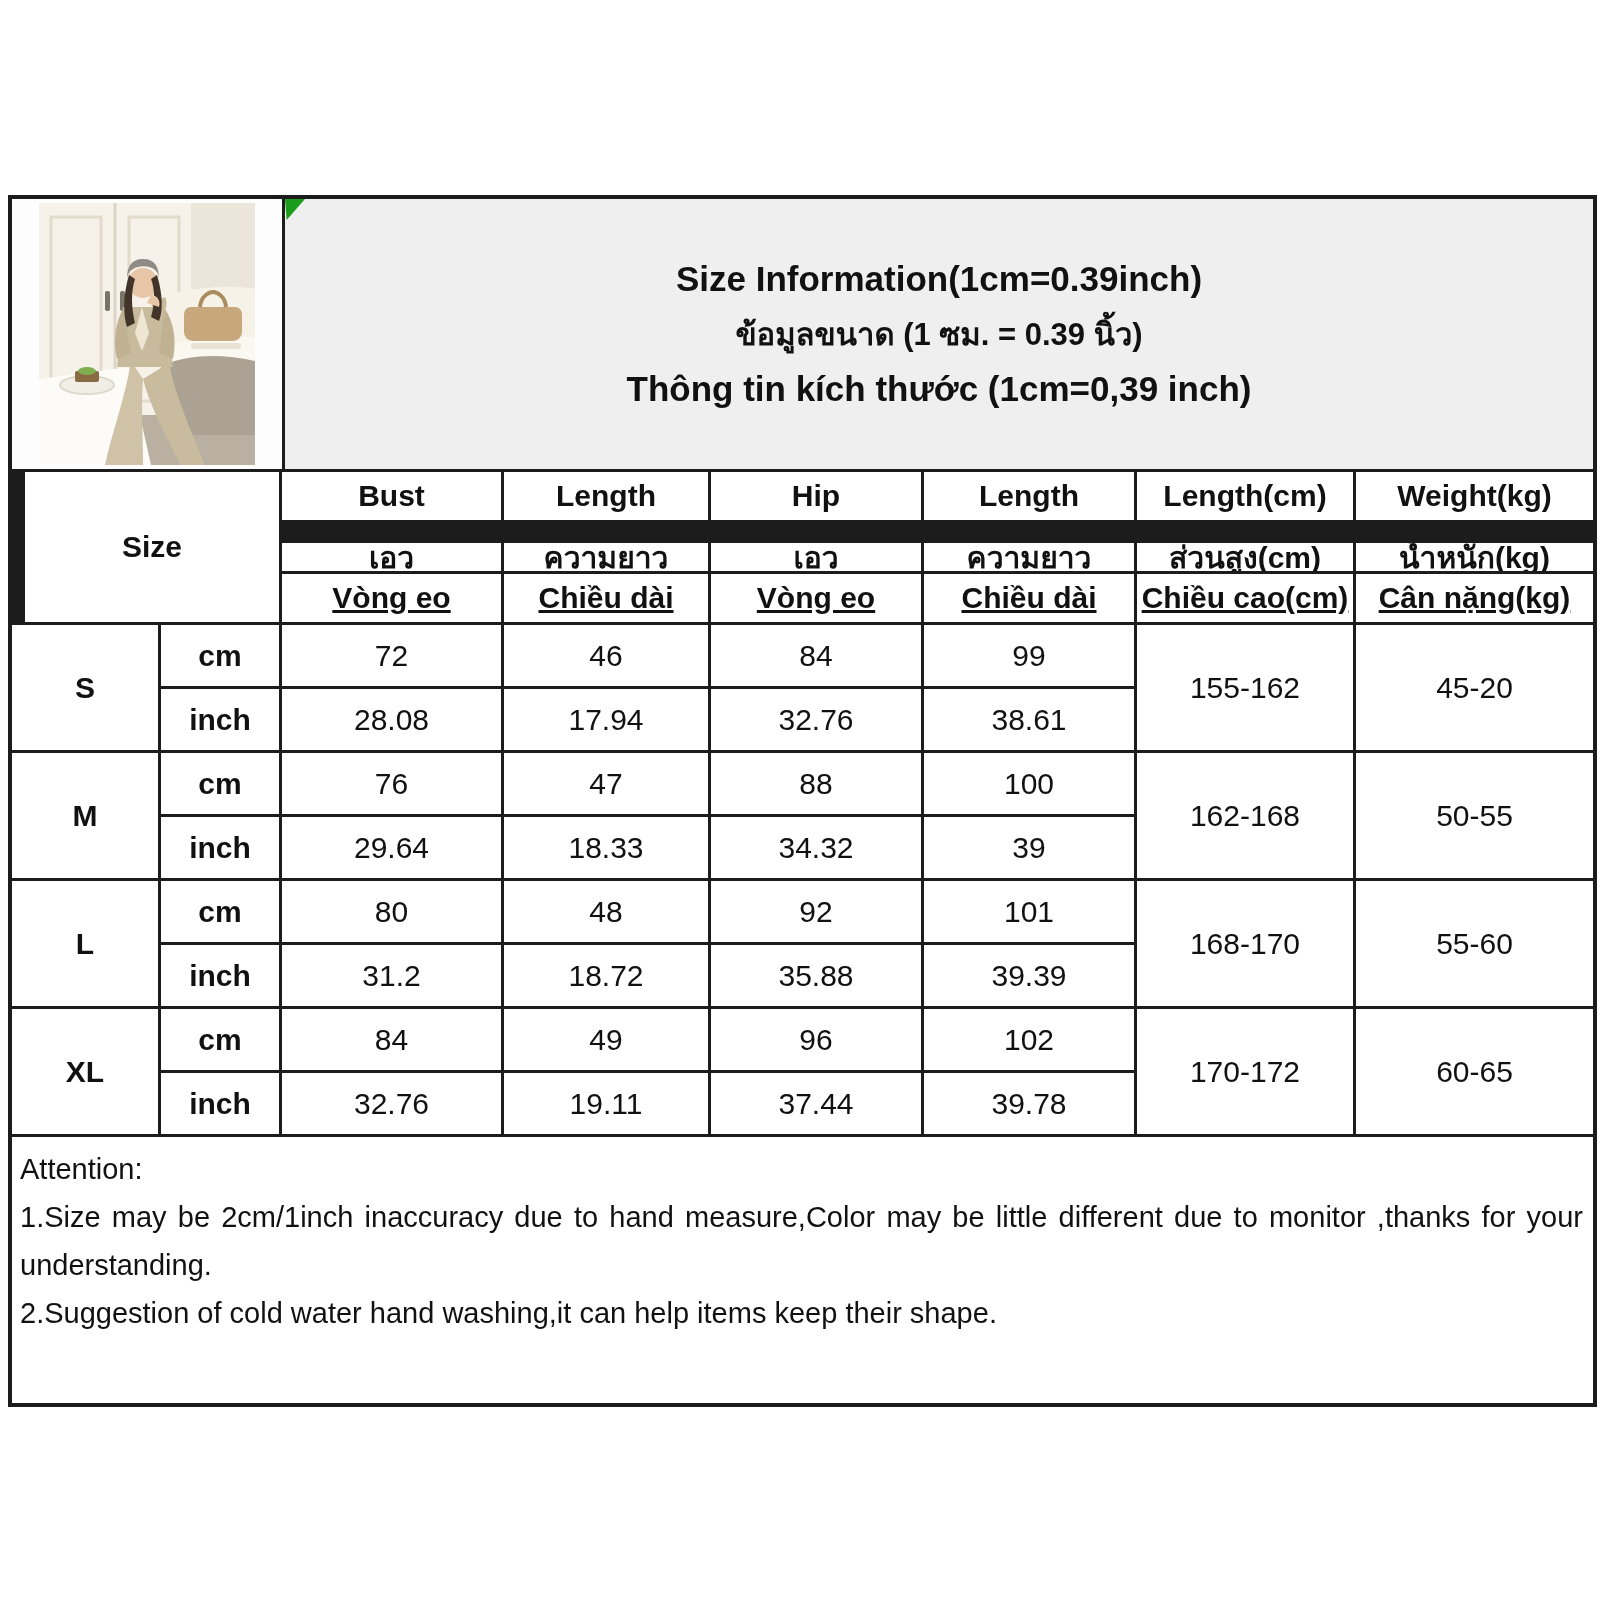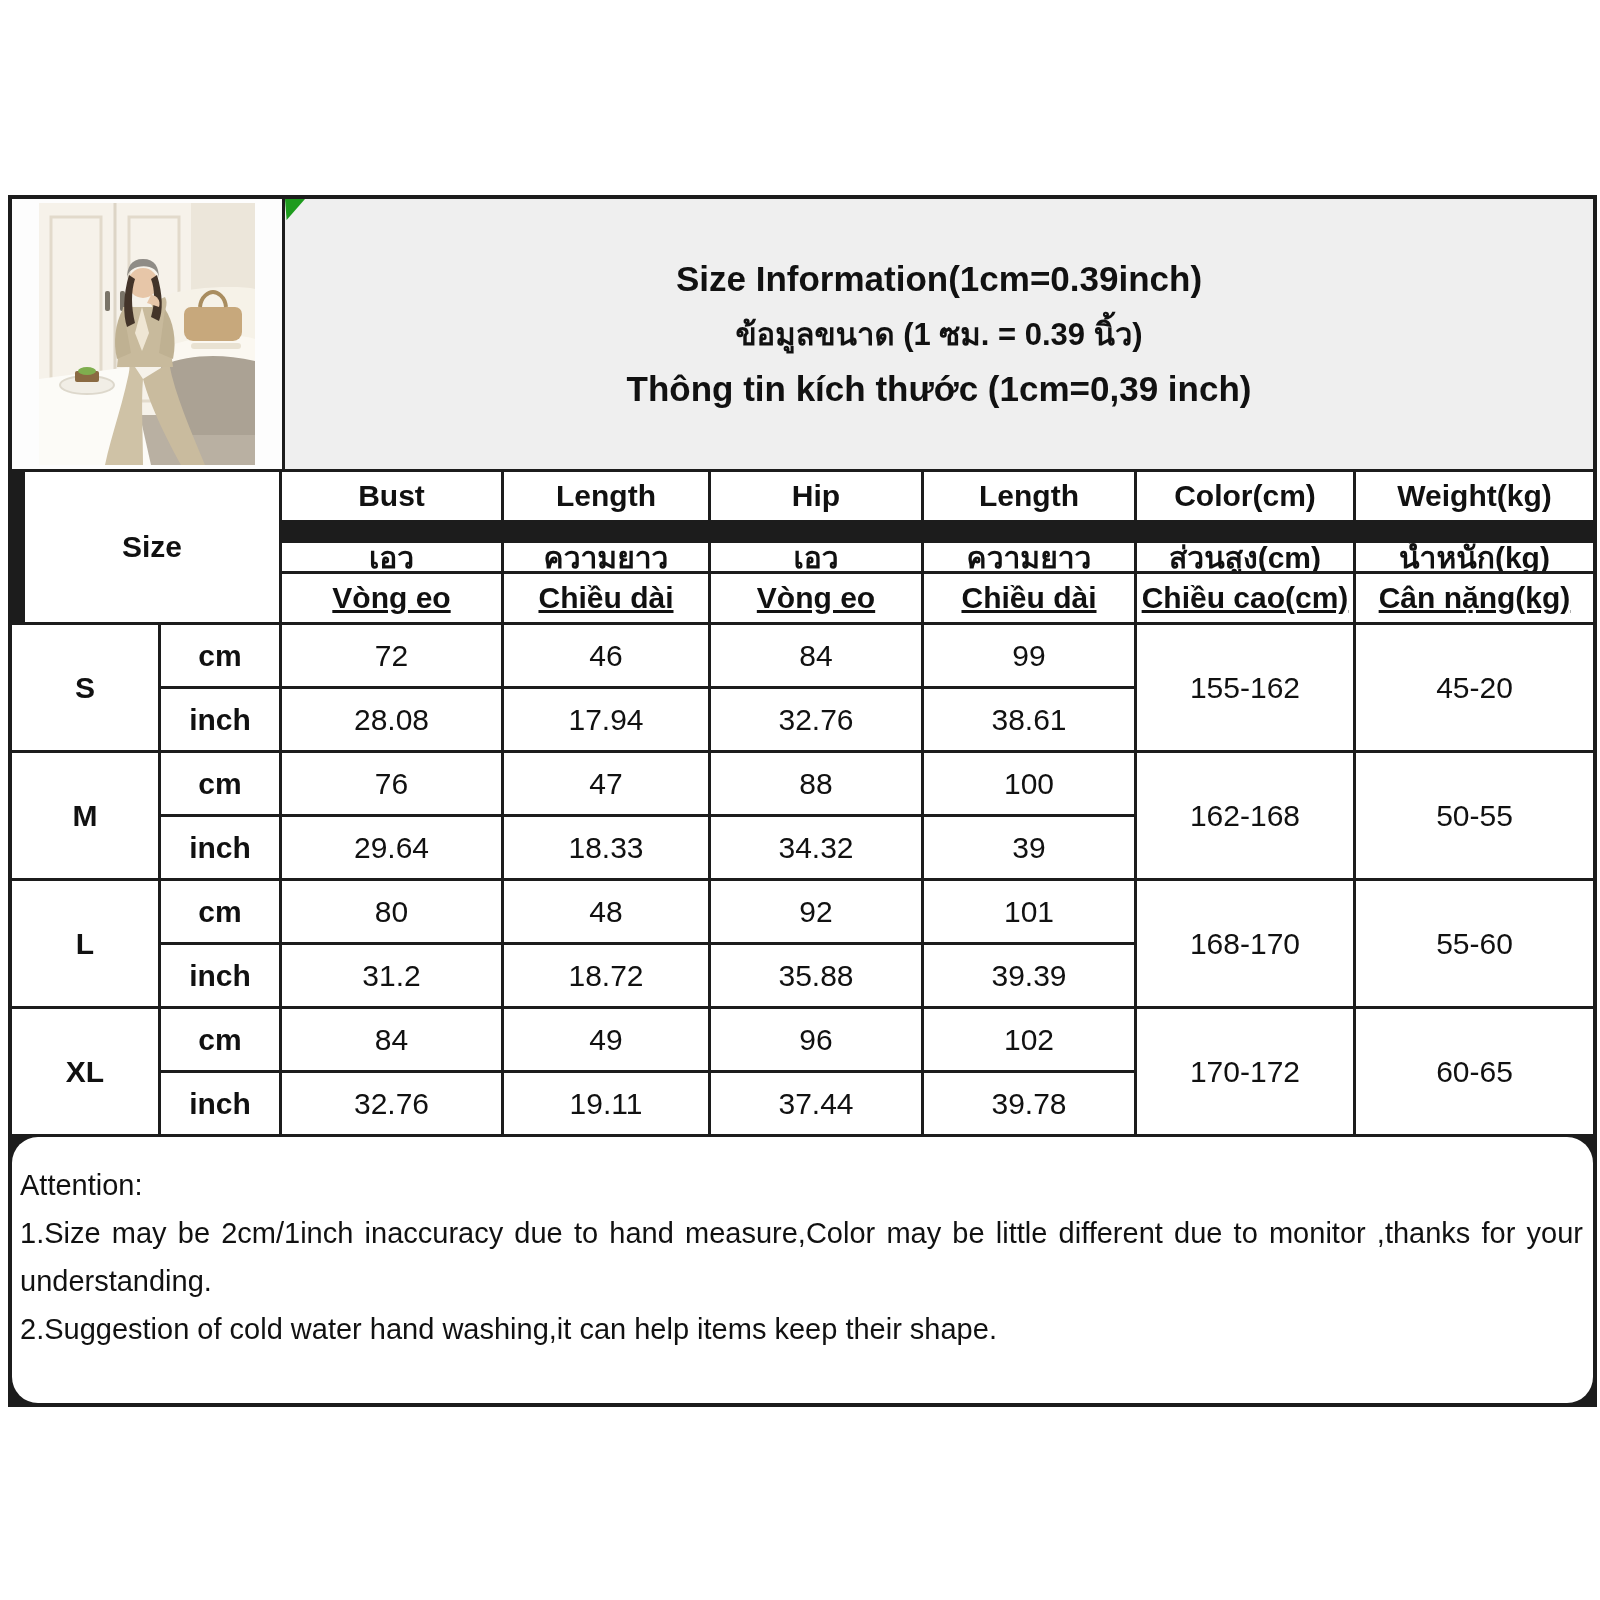--- a/index.html
+++ b/index.html
@@ -39,22 +39,22 @@
   .hdr{background:var(--hdr,#d8d8d8);font-weight:700;}
   .lt{background:var(--band,#efefef);}
   .size-root{grid-column:1 / 3;grid-row:1 / 4;font-size:56px;font-weight:700;margin-left:13px;}
   .h-en{background:var(--hdr,#d8d8d8);font-weight:700;font-size:29px;}
   .h-th{background:var(--hdr,#d8d8d8);font-weight:700;font-size:26px;margin-top:20px;}
   .h-vi{background:var(--hdr,#d8d8d8);font-weight:700;font-size:29px;text-decoration:underline;}
   .sz{background:var(--hdr,#d8d8d8);font-weight:700;font-size:31px;grid-row:span 2;}
   .unit{font-weight:700;font-size:29px;}
   .span2{grid-row:span 2;}
   
-  .attention{background:#ffffff;flex:1;padding:24px 10px 0 8px;box-sizing:border-box;
-    font-size:29px;line-height:48px;border-radius:26px;}
+  .attention{background:#ffffff;flex:1;padding:8px 10px 0 8px;box-sizing:border-box;
+    font-size:29px;line-height:48px;}
   .attention .just{text-align:justify;text-justify:inter-word;}
   
   .photo-cell svg{display:block;}
 </style>
 </head>
 <body>
 
 <div class="sheet">
 
   <div class="top-band">
@@ -107,21 +107,21 @@
     </div>
   </div>
 
   <div class="grid">
 
     <div class="size-root hdr">Size</div>
     <div class="h-en">Bust</div>
     <div class="h-en">Length</div>
     <div class="h-en">Hip</div>
     <div class="h-en">Length</div>
-    <div class="h-en">Color(cm)</div>
+    <div class="h-en">Length(cm)</div>
     <div class="h-en">Weight(kg)</div>
 
     <div class="h-th">เอว</div>
     <div class="h-th">ความยาว</div>
     <div class="h-th">เอว</div>
     <div class="h-th">ความยาว</div>
     <div class="h-th">ส่วนสูง(cm)</div>
     <div class="h-th">น้ำหนัก(kg)</div>
 
     <div class="h-vi">Vòng eo</div>

